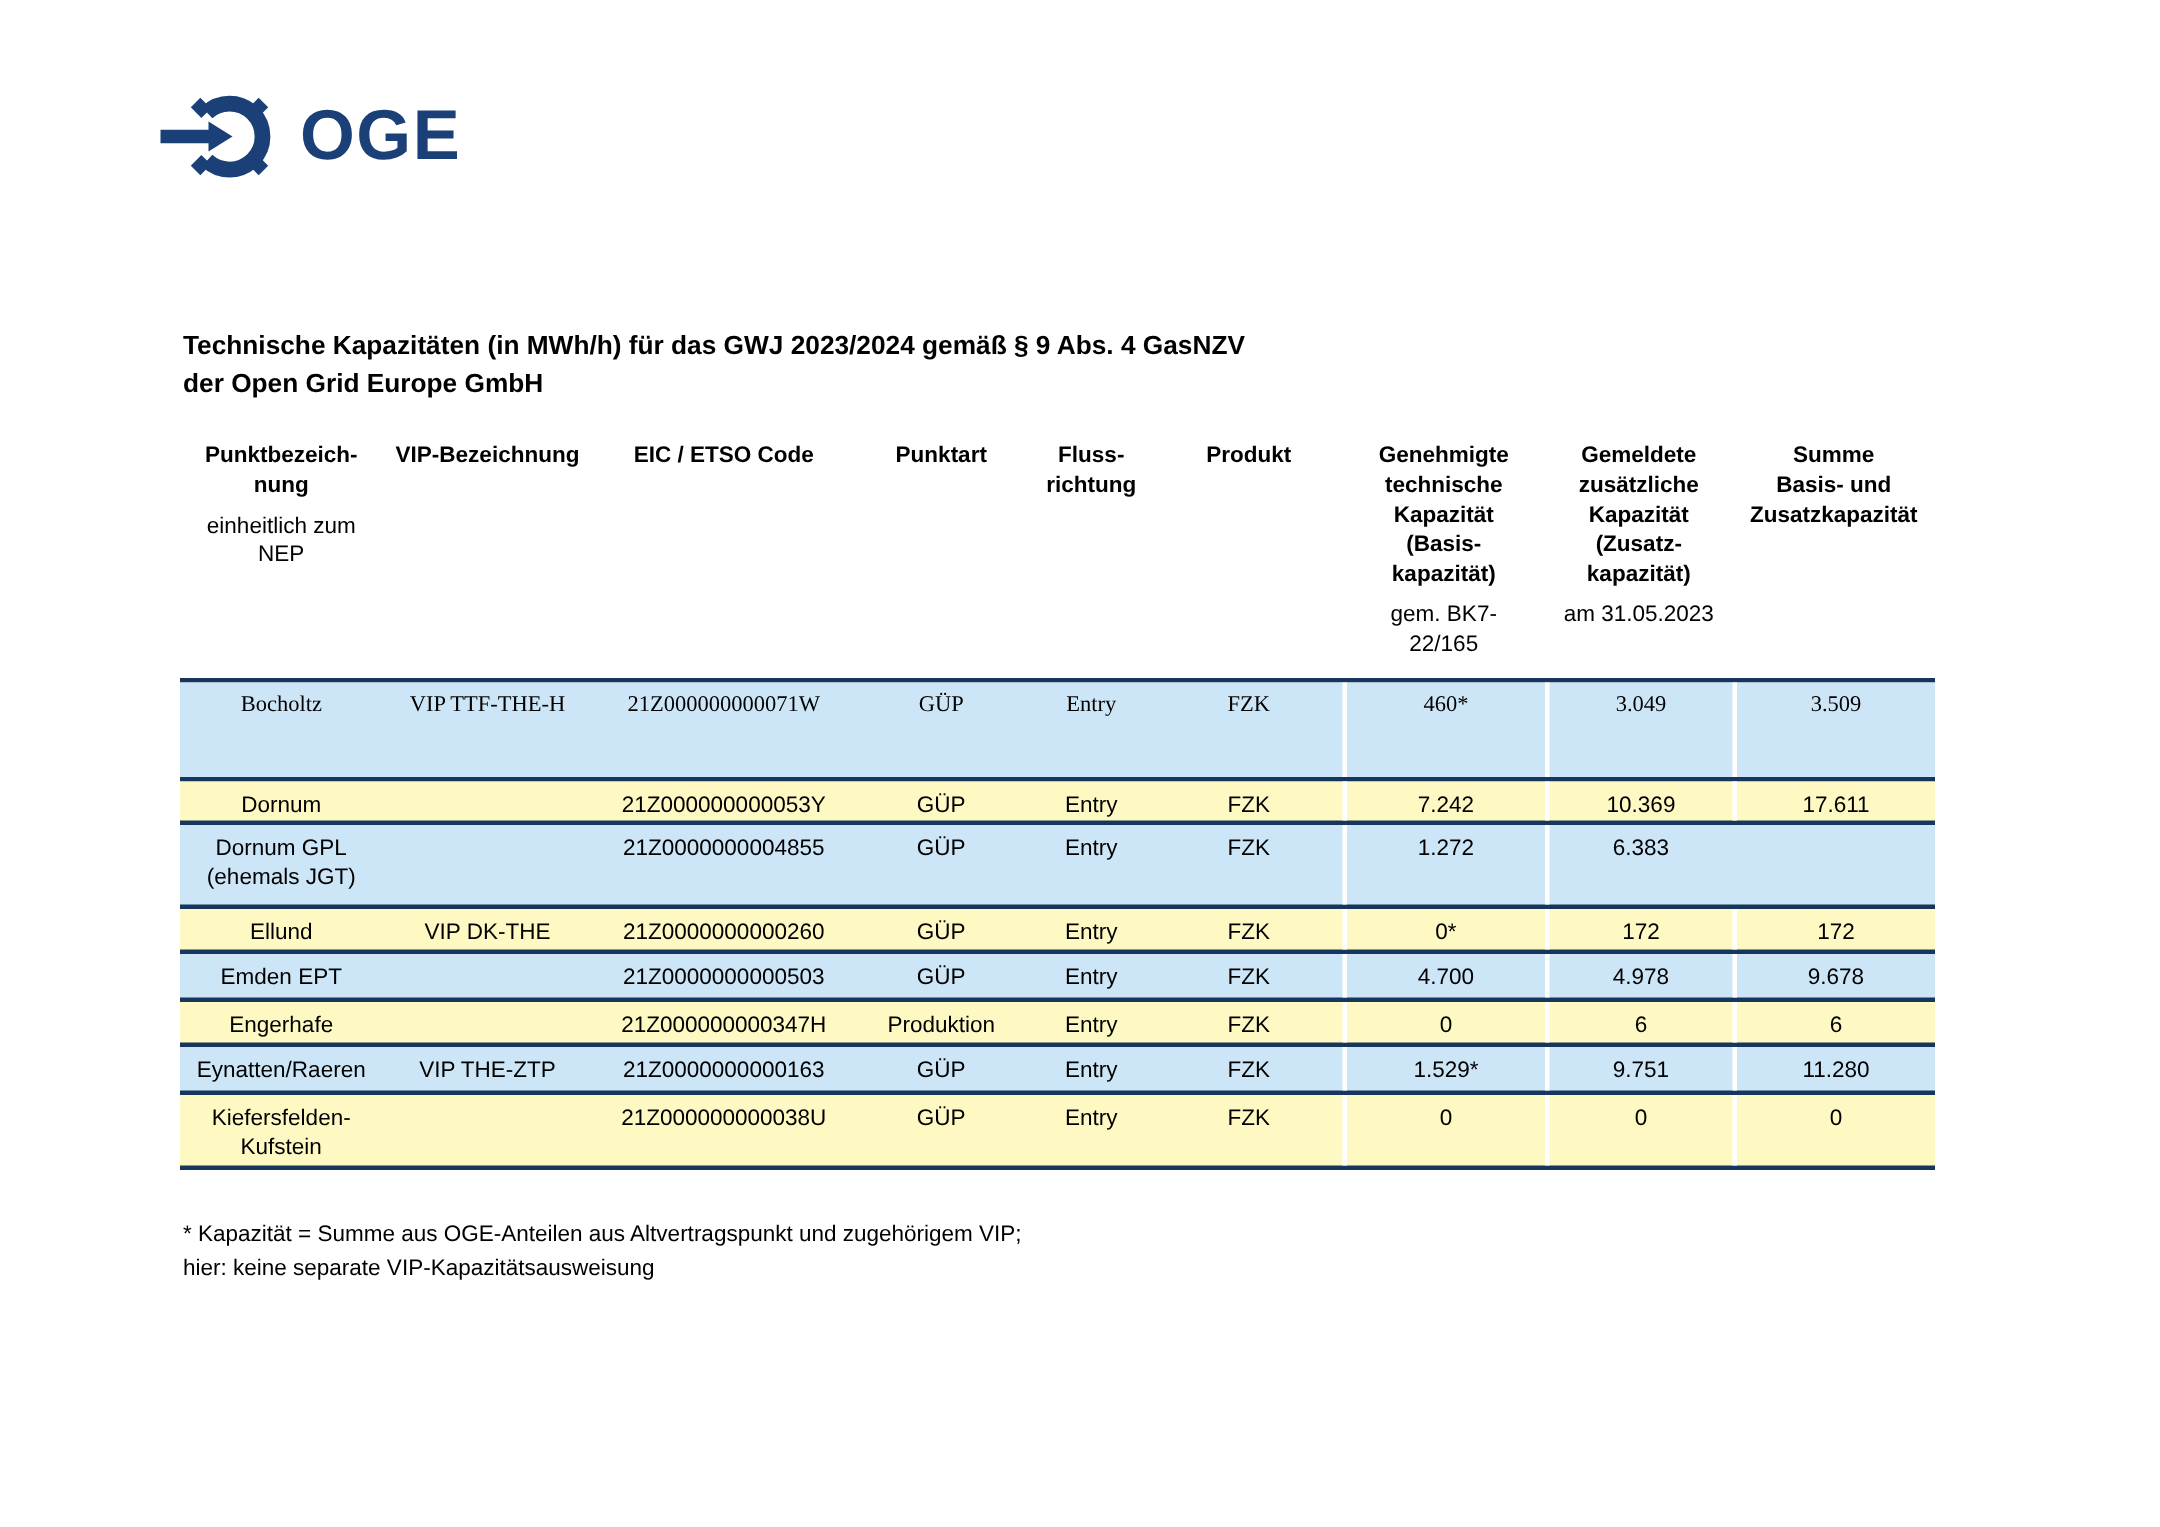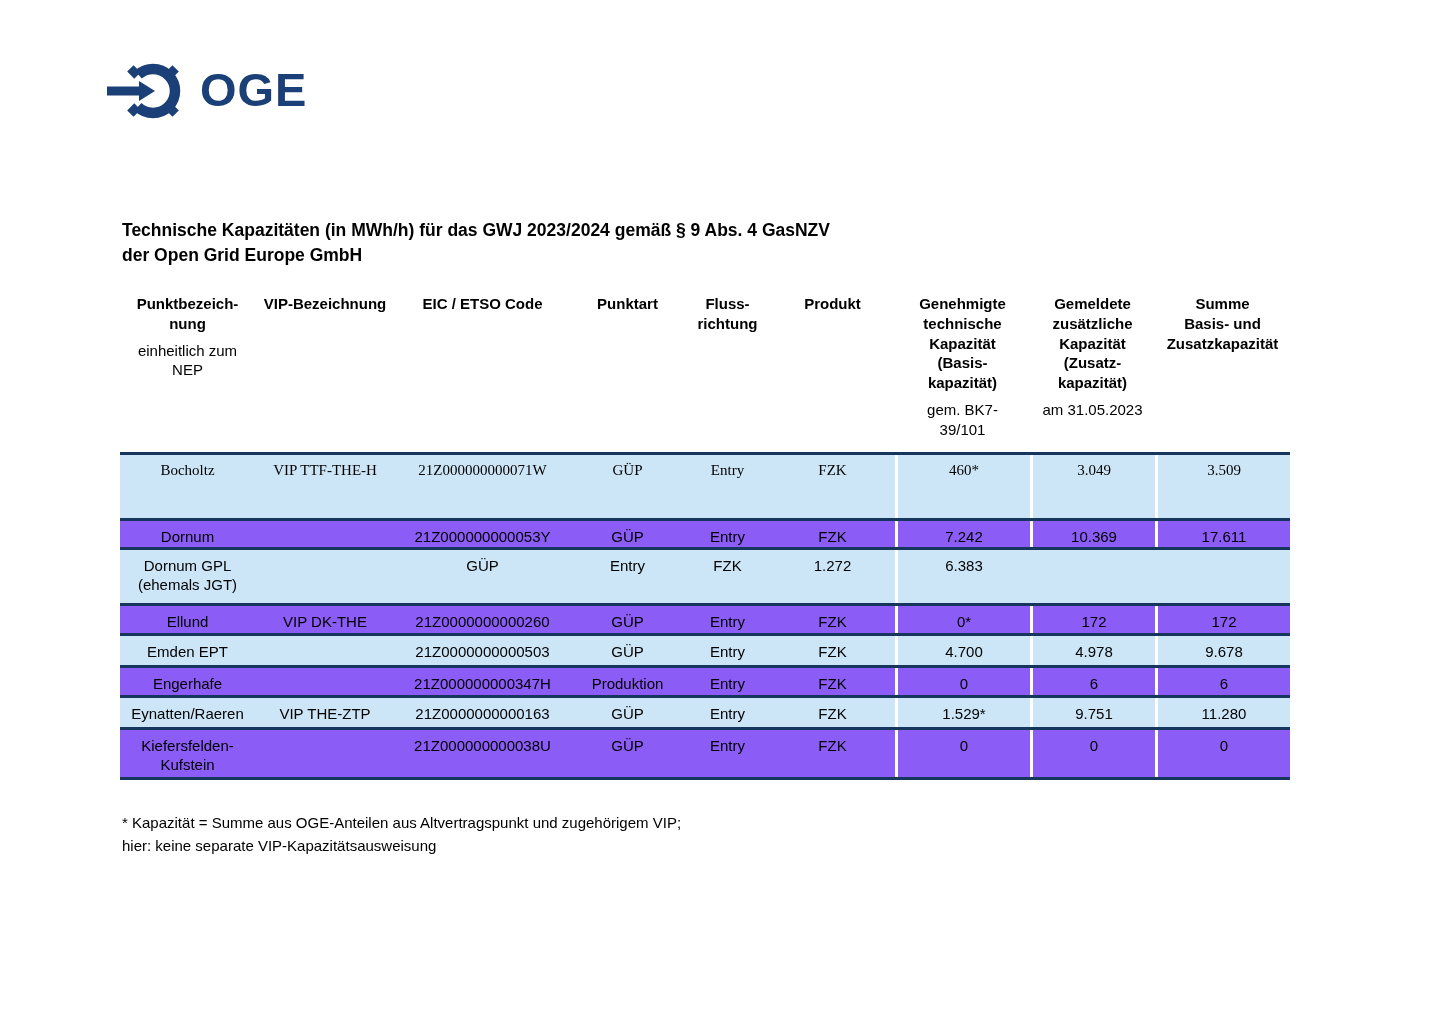--- a/index.html
+++ b/index.html
@@ -43,21 +43,21 @@
     display: grid; grid-template-columns: var(--cols);
     min-height: 160px; padding-top: 2px;
   }
   .hcell { text-align: center; font-size: 15px; line-height: 1.32; padding: 0 2px; }
   .hmain { display: block; font-weight: bold; white-space: pre-line; }
   .hsub  { display: block; margin-top: 7px; white-space: pre-line; }
   .tbody { border-top: 3px solid var(--navy); }
   .trow {
     display: grid; grid-template-columns: var(--cols);
     border-bottom: 3px solid var(--navy);
-    background: #8b5cf6;
+    background: #fef9c3;
   }
   .trow.hl { background: var(--row-blue); }
   .tcell {
     text-align: center; font-size: 15px; line-height: 1.3;
     padding-top: 6px; white-space: pre-line;
   }
   .trow .tcell:nth-child(7),
   .trow .tcell:nth-child(8),
   .trow .tcell:nth-child(9) { border-left: 3px solid #ffffff; }
   
@@ -118,21 +118,21 @@
         <div class="hcell">
           <span class="hmain">Produkt</span>
         </div>
         <div class="hcell">
           <span class="hmain">Genehmigte
 technische
 Kapazität
 (Basis-
 kapazität)</span>
           <span class="hsub">gem. BK7-
-39/101</span>
+22/165</span>
         </div>
         <div class="hcell">
           <span class="hmain">Gemeldete
 zusätzliche
 Kapazität
 (Zusatz-
 kapazität)</span>
           <span class="hsub">am 31.05.2023</span>
         </div>
         <div class="hcell">
@@ -161,20 +161,21 @@
           <div class="tcell">Entry</div>
           <div class="tcell">FZK</div>
           <div class="tcell">7.242</div>
           <div class="tcell">10.369</div>
           <div class="tcell">17.611</div>
         </div>
         <div class="trow hl" style="min-height: 56px;">
           <div class="tcell">Dornum GPL
 (ehemals JGT)</div>
           <div class="tcell"></div>
+          <div class="tcell">21Z0000000004855</div>
           <div class="tcell">GÜP</div>
           <div class="tcell">Entry</div>
           <div class="tcell">FZK</div>
           <div class="tcell">1.272</div>
           <div class="tcell">6.383</div>
         </div>
         <div class="trow" style="min-height: 30px;">
           <div class="tcell">Ellund</div>
           <div class="tcell">VIP DK-THE</div>
           <div class="tcell">21Z0000000000260</div>

